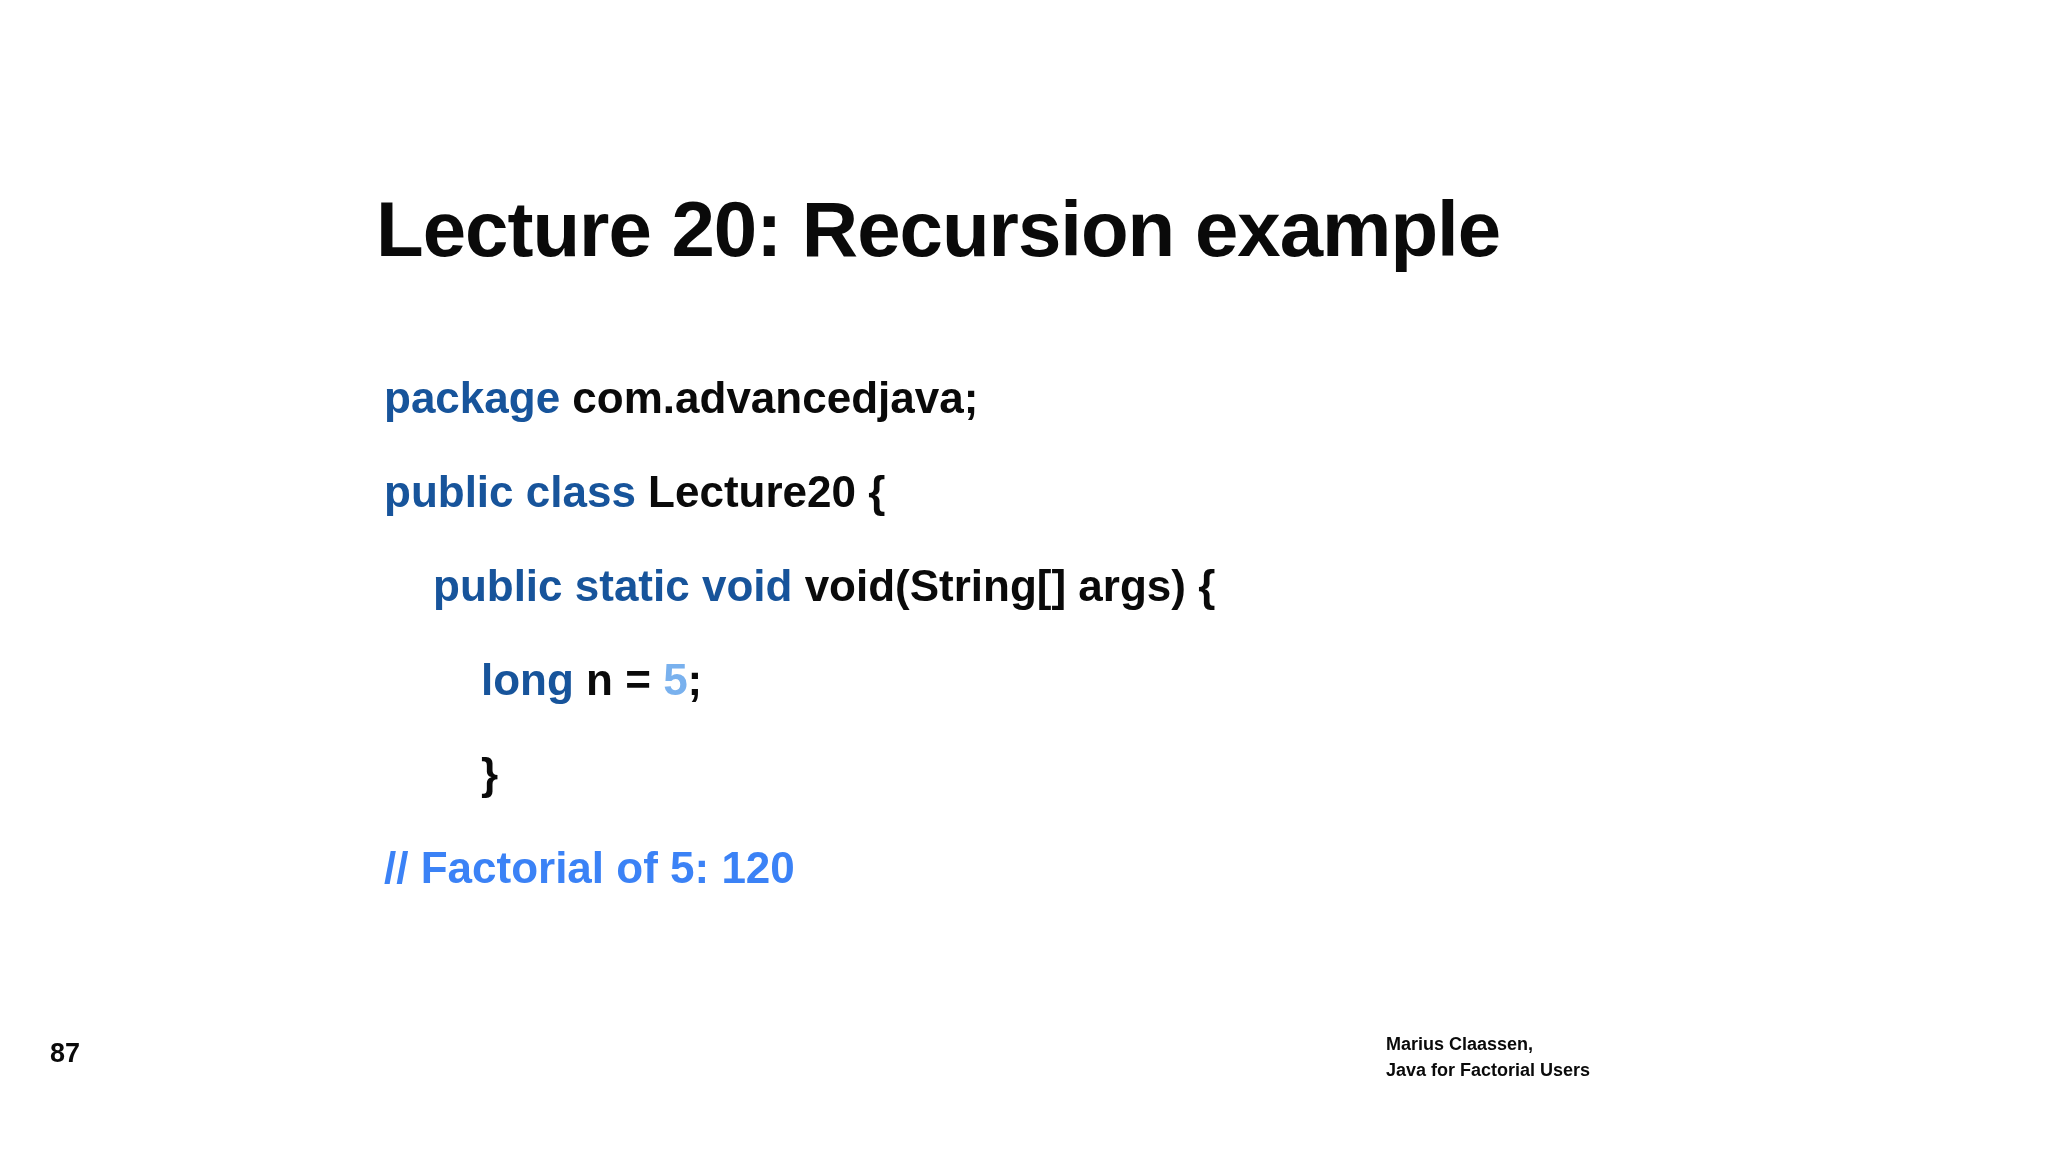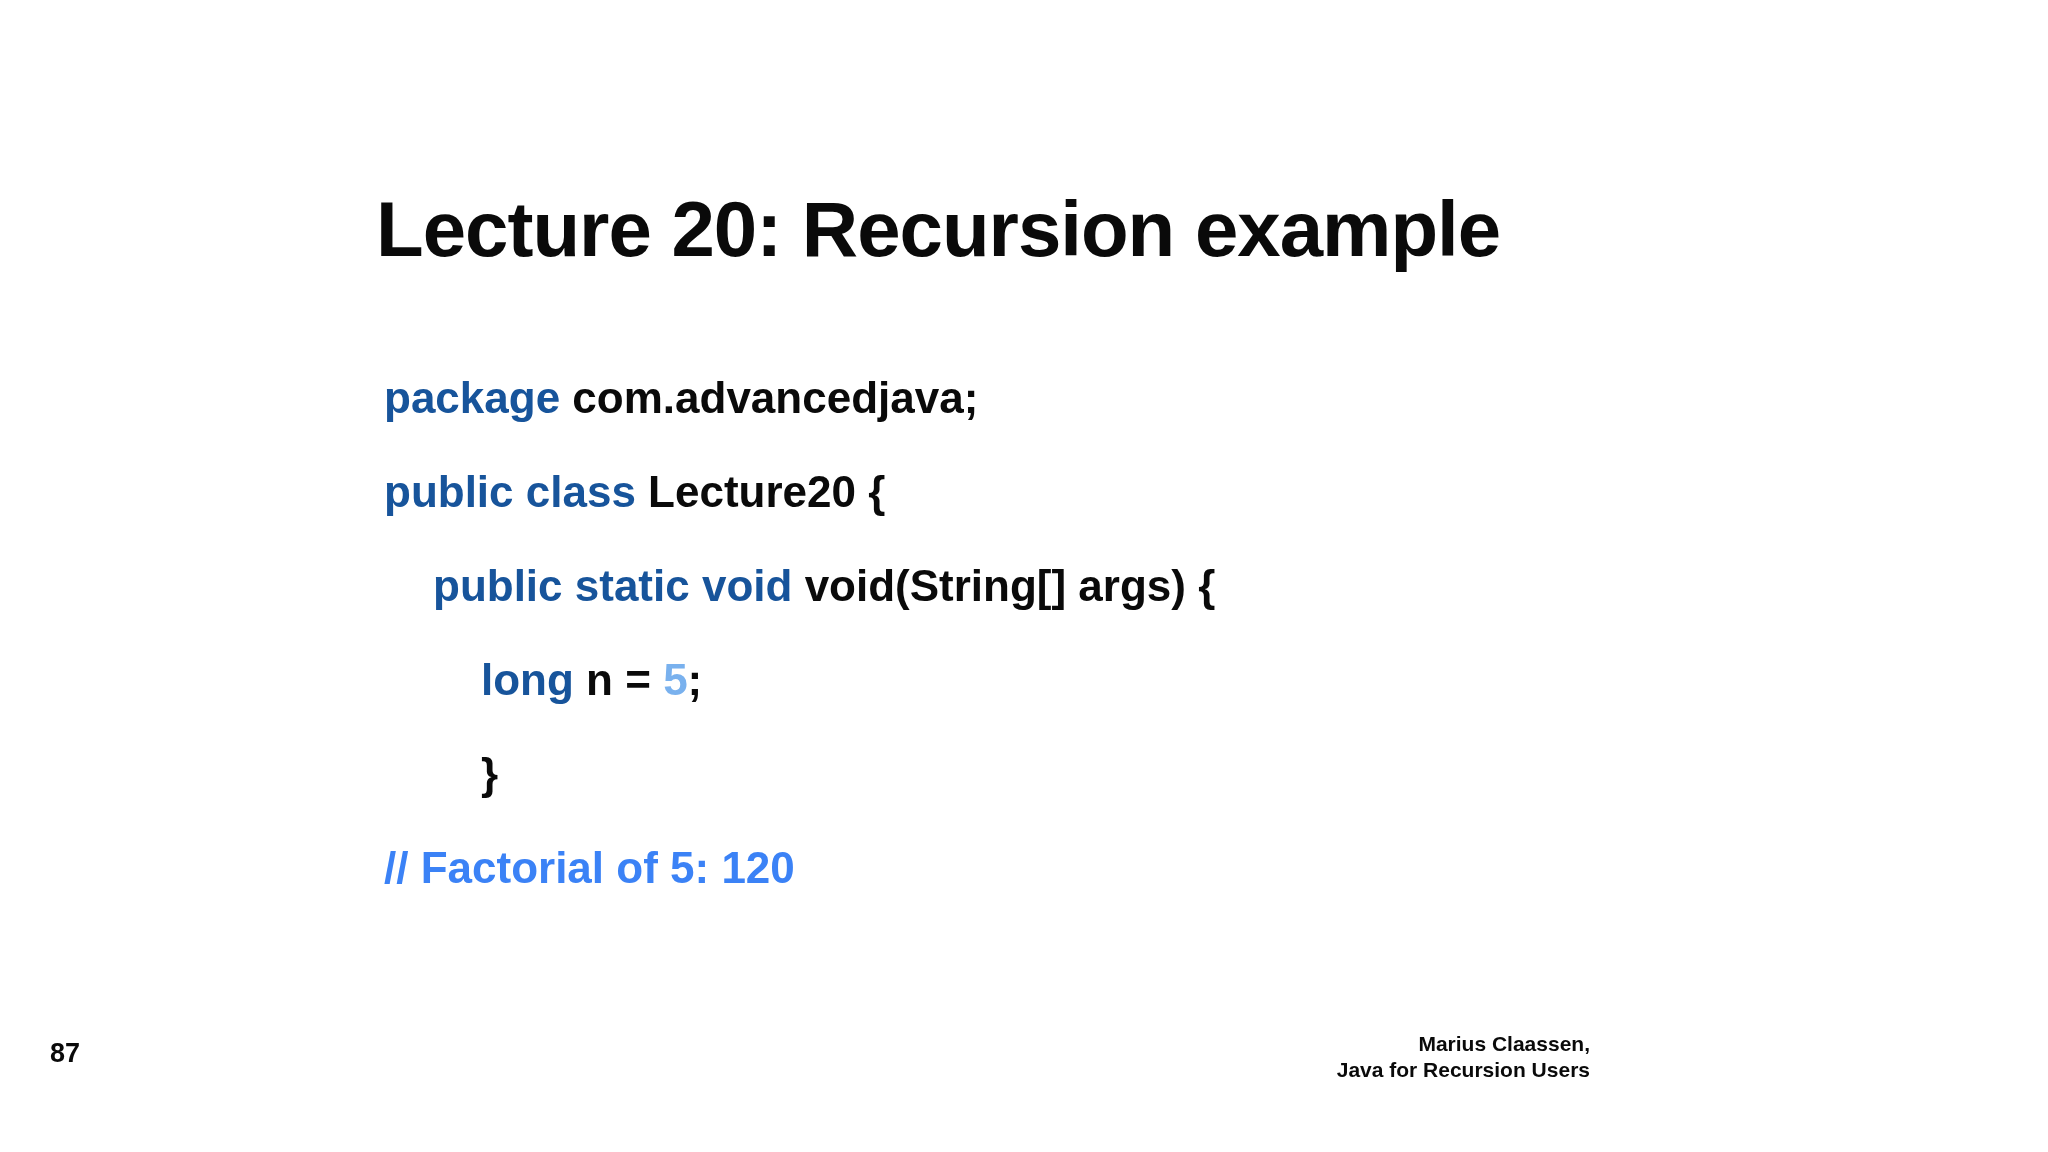--- a/index.html
+++ b/index.html
@@ -39,22 +39,22 @@
   .tok-cmt{color:#3b82f6;}
   .page-number{
     position:absolute;
     left:50px;top:1040px;
     font-size:27px;line-height:1;
     color:#0a0a0a;
   }
   .footer-credit{
     position:absolute;
     right:41px;top:1031px;
-    text-align:right;
-    font-size:21px;line-height:26px;
+    text-align:left;
+    font-size:18px;line-height:26px;
     color:#0a0a0a;
   }
 </style>
 </head>
 <body>
 
 <div class="slide">
 
   <h1 class="slide-title">Lecture 20: Recursion example</h1>
 
@@ -72,16 +72,16 @@
     <div class="code-line ind-2"><span class="tok-pl">}</span></div>
 
     <div class="code-line"><span class="tok-cmt">// Factorial of 5: 120</span></div>
 
   </div>
 
   <div class="page-number">87</div>
 
   <div class="footer-credit">
     <div>Marius Claassen,</div>
-    <div>Java for Recursion Users</div>
+    <div>Java for Factorial Users</div>
   </div>
 
 </div>
 
 </body></html>

